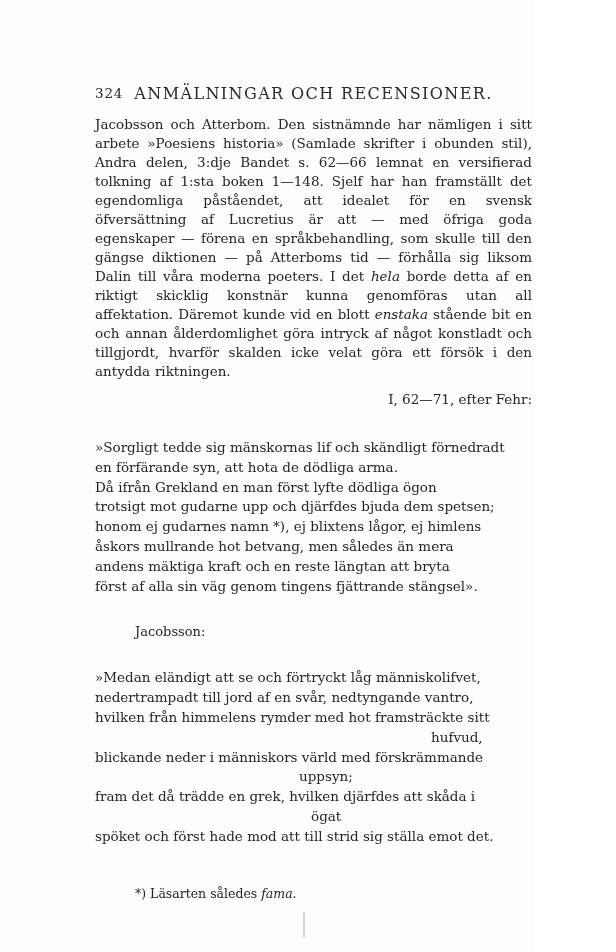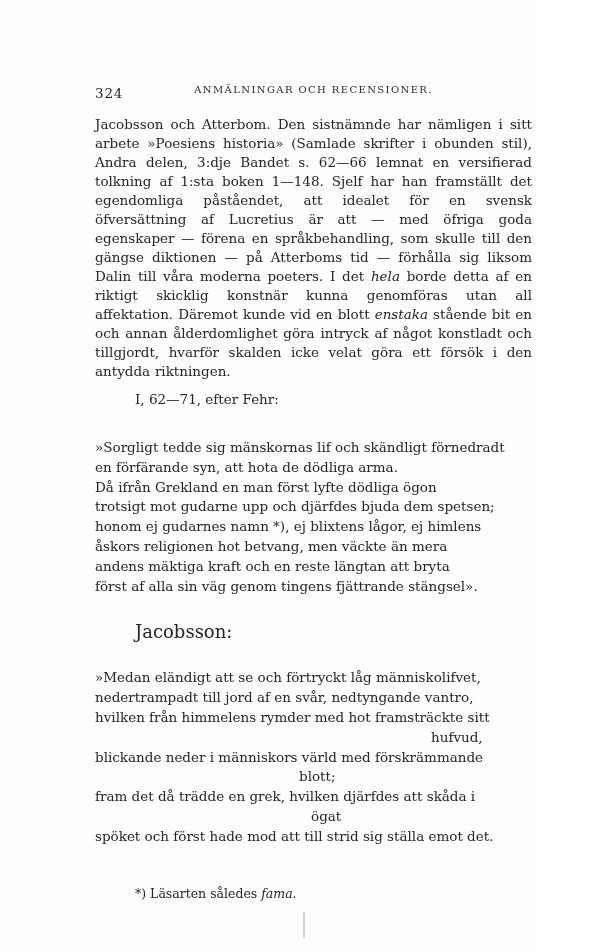--- a/index.html
+++ b/index.html
@@ -6,27 +6,27 @@
   .page{
     position:relative;width:534px;height:952px;margin:0;
     background:#fdfdfb;
     font-family:"DejaVu Serif","Liberation Serif",serif;
     color:#262523;
     overflow:hidden;
   }
   .content{position:absolute;left:95px;top:84px;width:437px;}
   .running-head{position:relative;height:16px;margin-bottom:15px;}
   .pagenum{position:absolute;left:0;top:1px;font-size:13.5px;letter-spacing:0.8px;}
-  .header-title{display:block;text-align:center;font-size:10px;letter-spacing:1.4px;color:#2b2a28;}
+  .header-title{display:block;text-align:center;font-size:16px;letter-spacing:1.4px;color:#2b2a28;}
   .body-par{margin:0;font-size:13.5px;line-height:19px;text-align:justify;word-spacing:0.5px;}
   .body-par i, .footnote i{font-style:italic;}
-  .citation{margin:9px 0 0 0;padding-left:40px;font-size:13.5px;line-height:19px;}
+  .citation{margin:9px 0 0 0;padding-left:40px;font-size:13.5px;line-height:19px;text-align:right;}
   .verse{margin:29px 0 0 0;font-size:13.5px;line-height:19.8px;}
   .verse-line{white-space:nowrap;}
-  .attribution{margin:26px 0 0 0;padding-left:40px;font-size:18px;line-height:19px;}
+  .attribution{margin:26px 0 0 0;padding-left:40px;font-size:13px;line-height:19px;}
   .verse2{margin:27px 0 0 0;}
   .cont-deep{padding-left:336px;}
   .cont-mid{padding-left:204px;}
   .cont-mid2{padding-left:216px;}
   .footnote{margin:38px 0 0 0;padding-left:40px;font-size:12.5px;line-height:18px;}
   .artifact-right{position:absolute;left:600px;top:8px;width:1px;height:932px;background:#e4e4e1;}
   .artifact-bottom{position:absolute;left:303px;top:912px;width:2px;height:26px;background:#d6d6d2;}
 </style>
 </head>
 <body>
@@ -43,34 +43,34 @@
     <p class="body-par"><span>Jacobsson och Atterbom.  Den sistnämnde har nämligen i sitt arbete »Poesiens historia» (Samlade skrifter i obunden stil), Andra delen, 3:dje Bandet s. 62—66 lemnat en versifierad tolkning af 1:sta boken 1—148. Sjelf har han framställt det egendomliga påståendet, att idealet för en svensk öfversättning af Lucretius är att — med öfriga goda egenskaper — förena en språkbehandling, som skulle till den gängse diktionen — på Atterboms tid — förhålla sig liksom Dalin till våra moderna poeters.  I det </span><i>hela</i><span> borde detta af en riktigt skicklig konstnär kunna genomföras utan all affektation.  Däremot kunde vid en blott </span><i>enstaka</i><span> stående bit en och annan ålderdomlighet göra intryck af något konstladt och tillgjordt, hvarför skalden icke velat göra ett försök i den antydda riktningen.</span></p>
 
     <div class="citation">I, 62—71, efter Fehr:</div>
 
     <div class="verse">
       <div class="verse-line">»Sorgligt tedde sig mänskornas lif och skändligt förnedradt</div>
       <div class="verse-line">en förfärande syn, att hota de dödliga arma.</div>
       <div class="verse-line">Då ifrån Grekland en man först lyfte dödliga ögon</div>
       <div class="verse-line">trotsigt mot gudarne upp och djärfdes bjuda dem spetsen;</div>
       <div class="verse-line">honom ej gudarnes namn *), ej blixtens lågor, ej himlens</div>
-      <div class="verse-line">åskors religionen hot betvang, men väckte än mera</div>
+      <div class="verse-line">åskors mullrande hot betvang, men således än mera</div>
       <div class="verse-line">andens mäktiga kraft och en reste längtan att bryta</div>
       <div class="verse-line">först af alla sin väg genom tingens fjättrande stängsel».</div>
     </div>
 
     <div class="attribution">Jacobsson:</div>
 
     <div class="verse verse2">
       <div class="verse-line">»Medan eländigt att se och förtryckt låg människolifvet,</div>
       <div class="verse-line">nedertrampadt till jord af en svår, nedtyngande vantro,</div>
       <div class="verse-line">hvilken från himmelens rymder med hot framsträckte sitt</div>
       <div class="verse-line cont-deep">hufvud,</div>
       <div class="verse-line">blickande neder i människors värld med förskrämmande</div>
-      <div class="verse-line cont-mid">blott;</div>
+      <div class="verse-line cont-mid">uppsyn;</div>
       <div class="verse-line">fram det då trädde en grek, hvilken djärfdes att skåda i</div>
       <div class="verse-line cont-mid2">ögat</div>
       <div class="verse-line">spöket och först hade mod att till strid sig ställa emot det.</div>
     </div>
 
     <div class="footnote"><span>*) Läsarten således </span><i>fama.</i></div>
 
   </div>
 
   <div class="artifact-right"></div>

